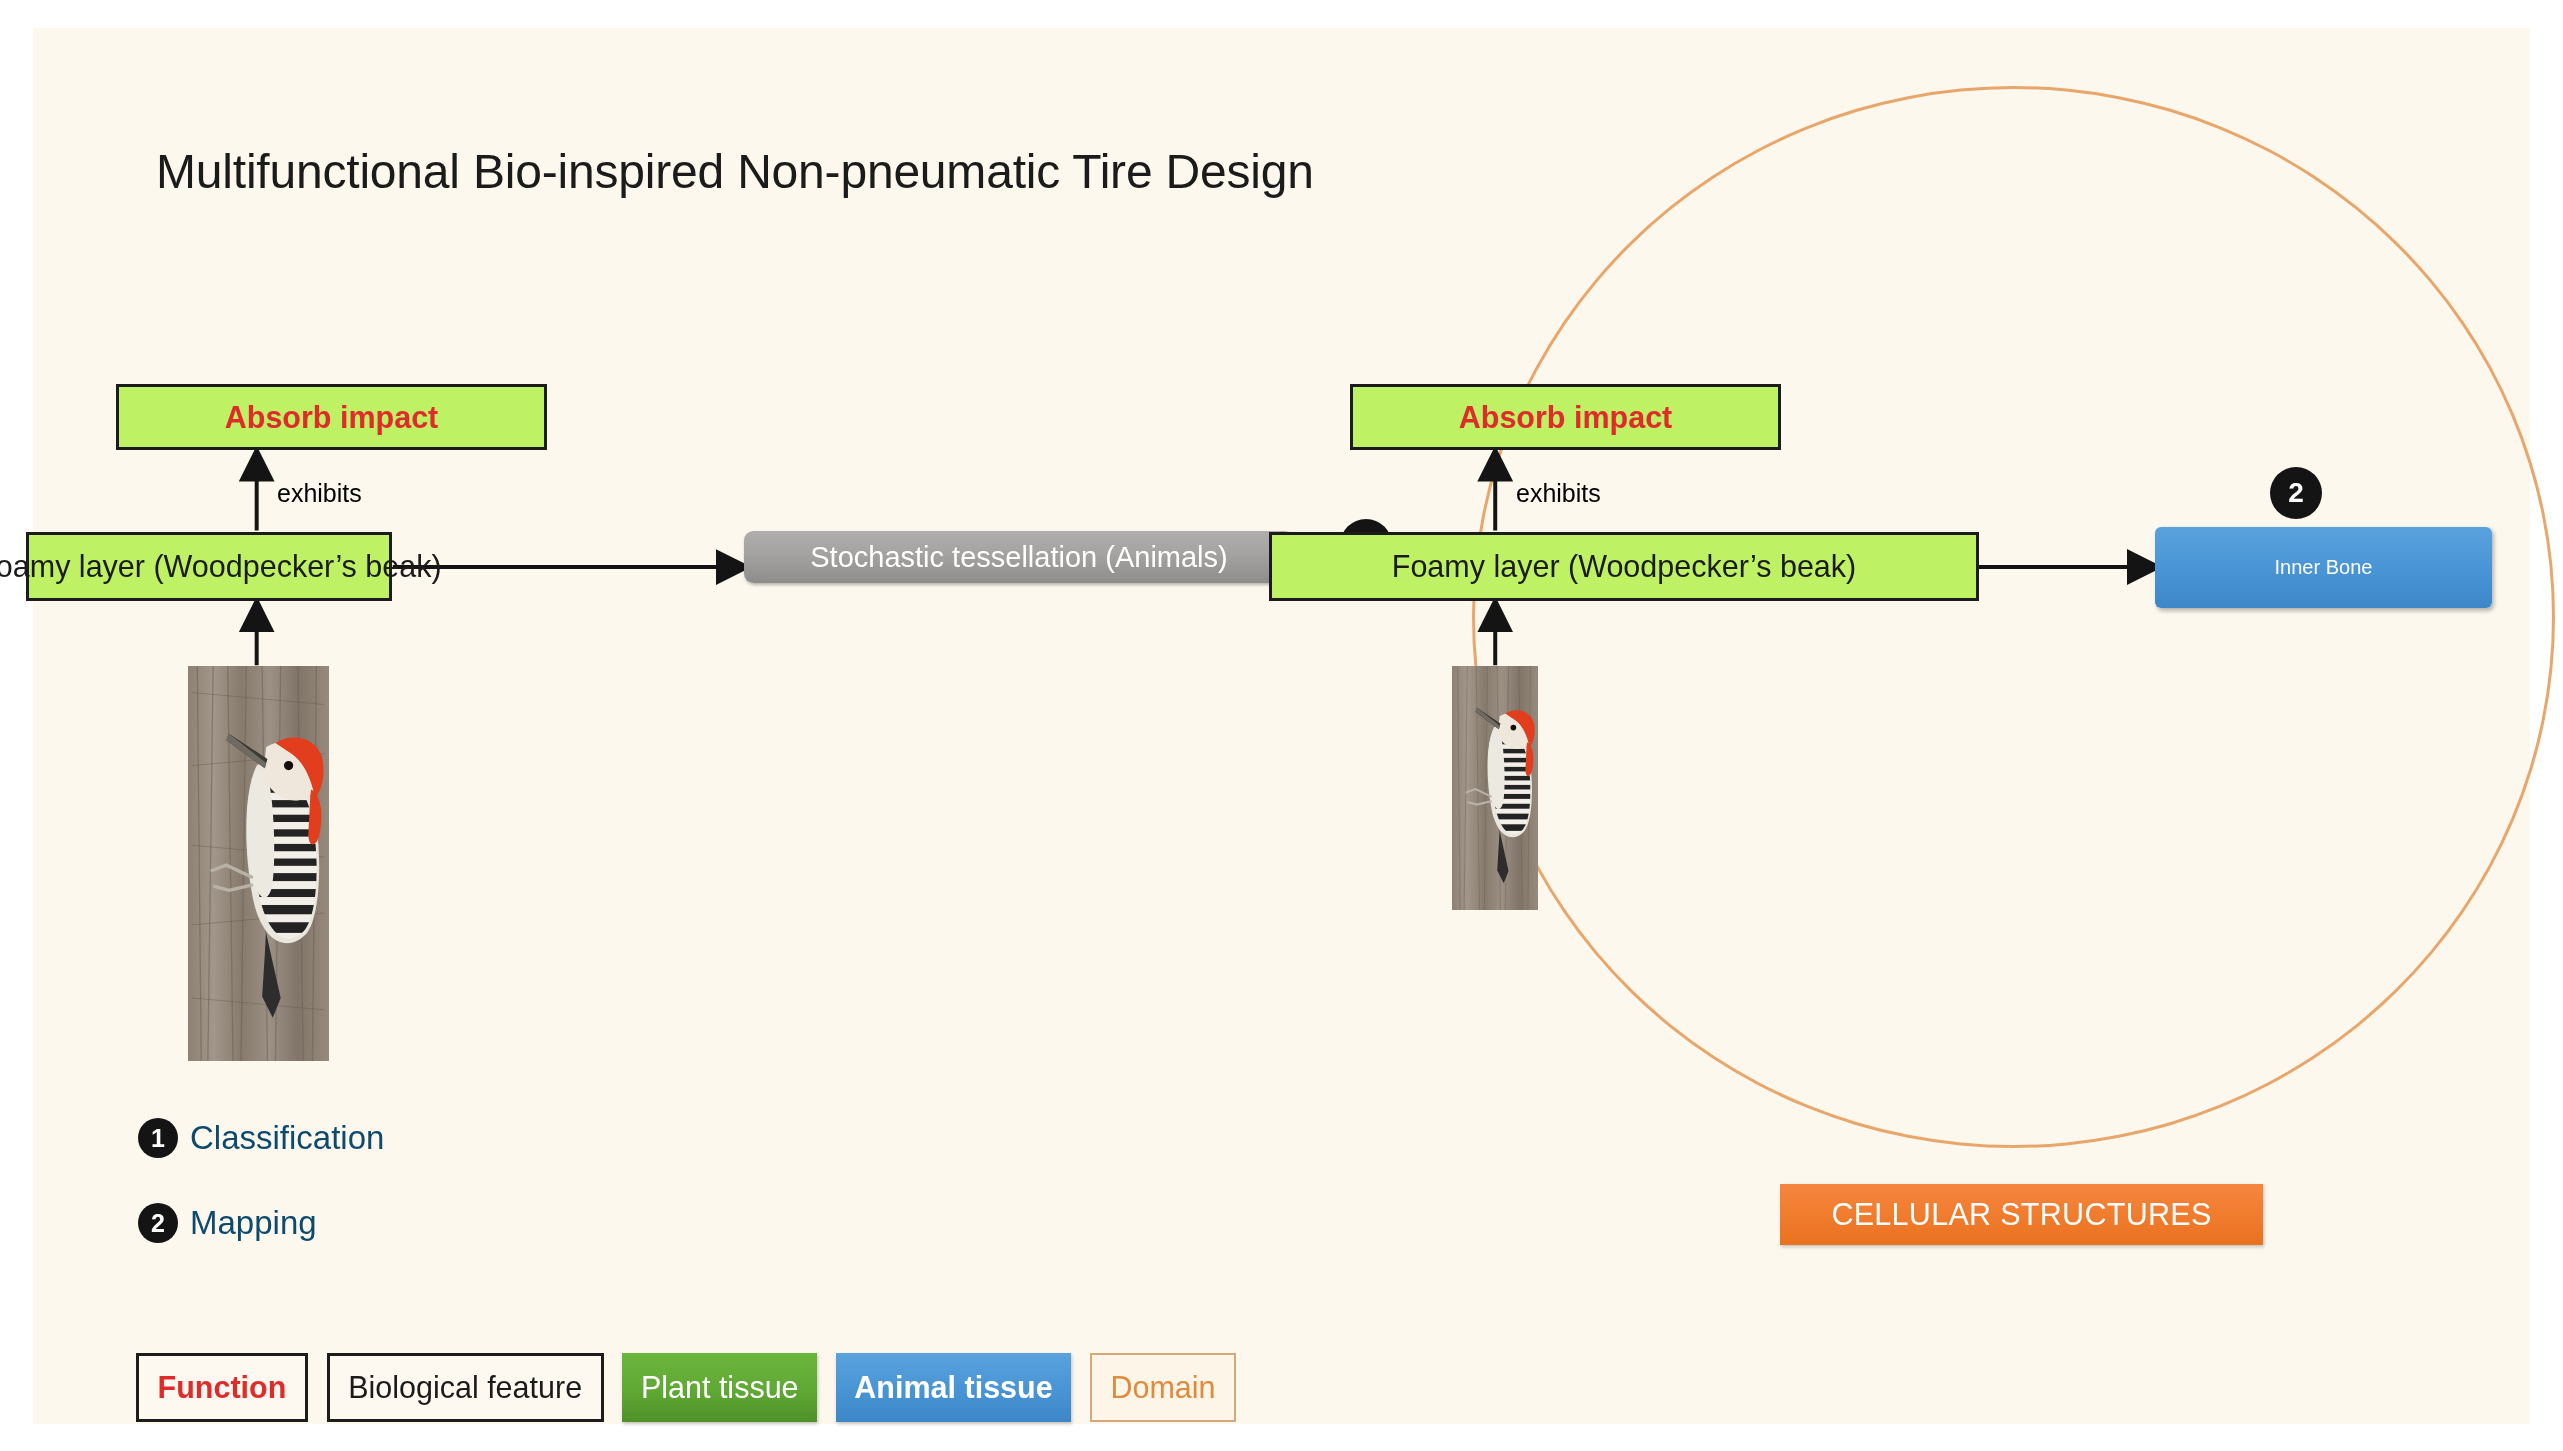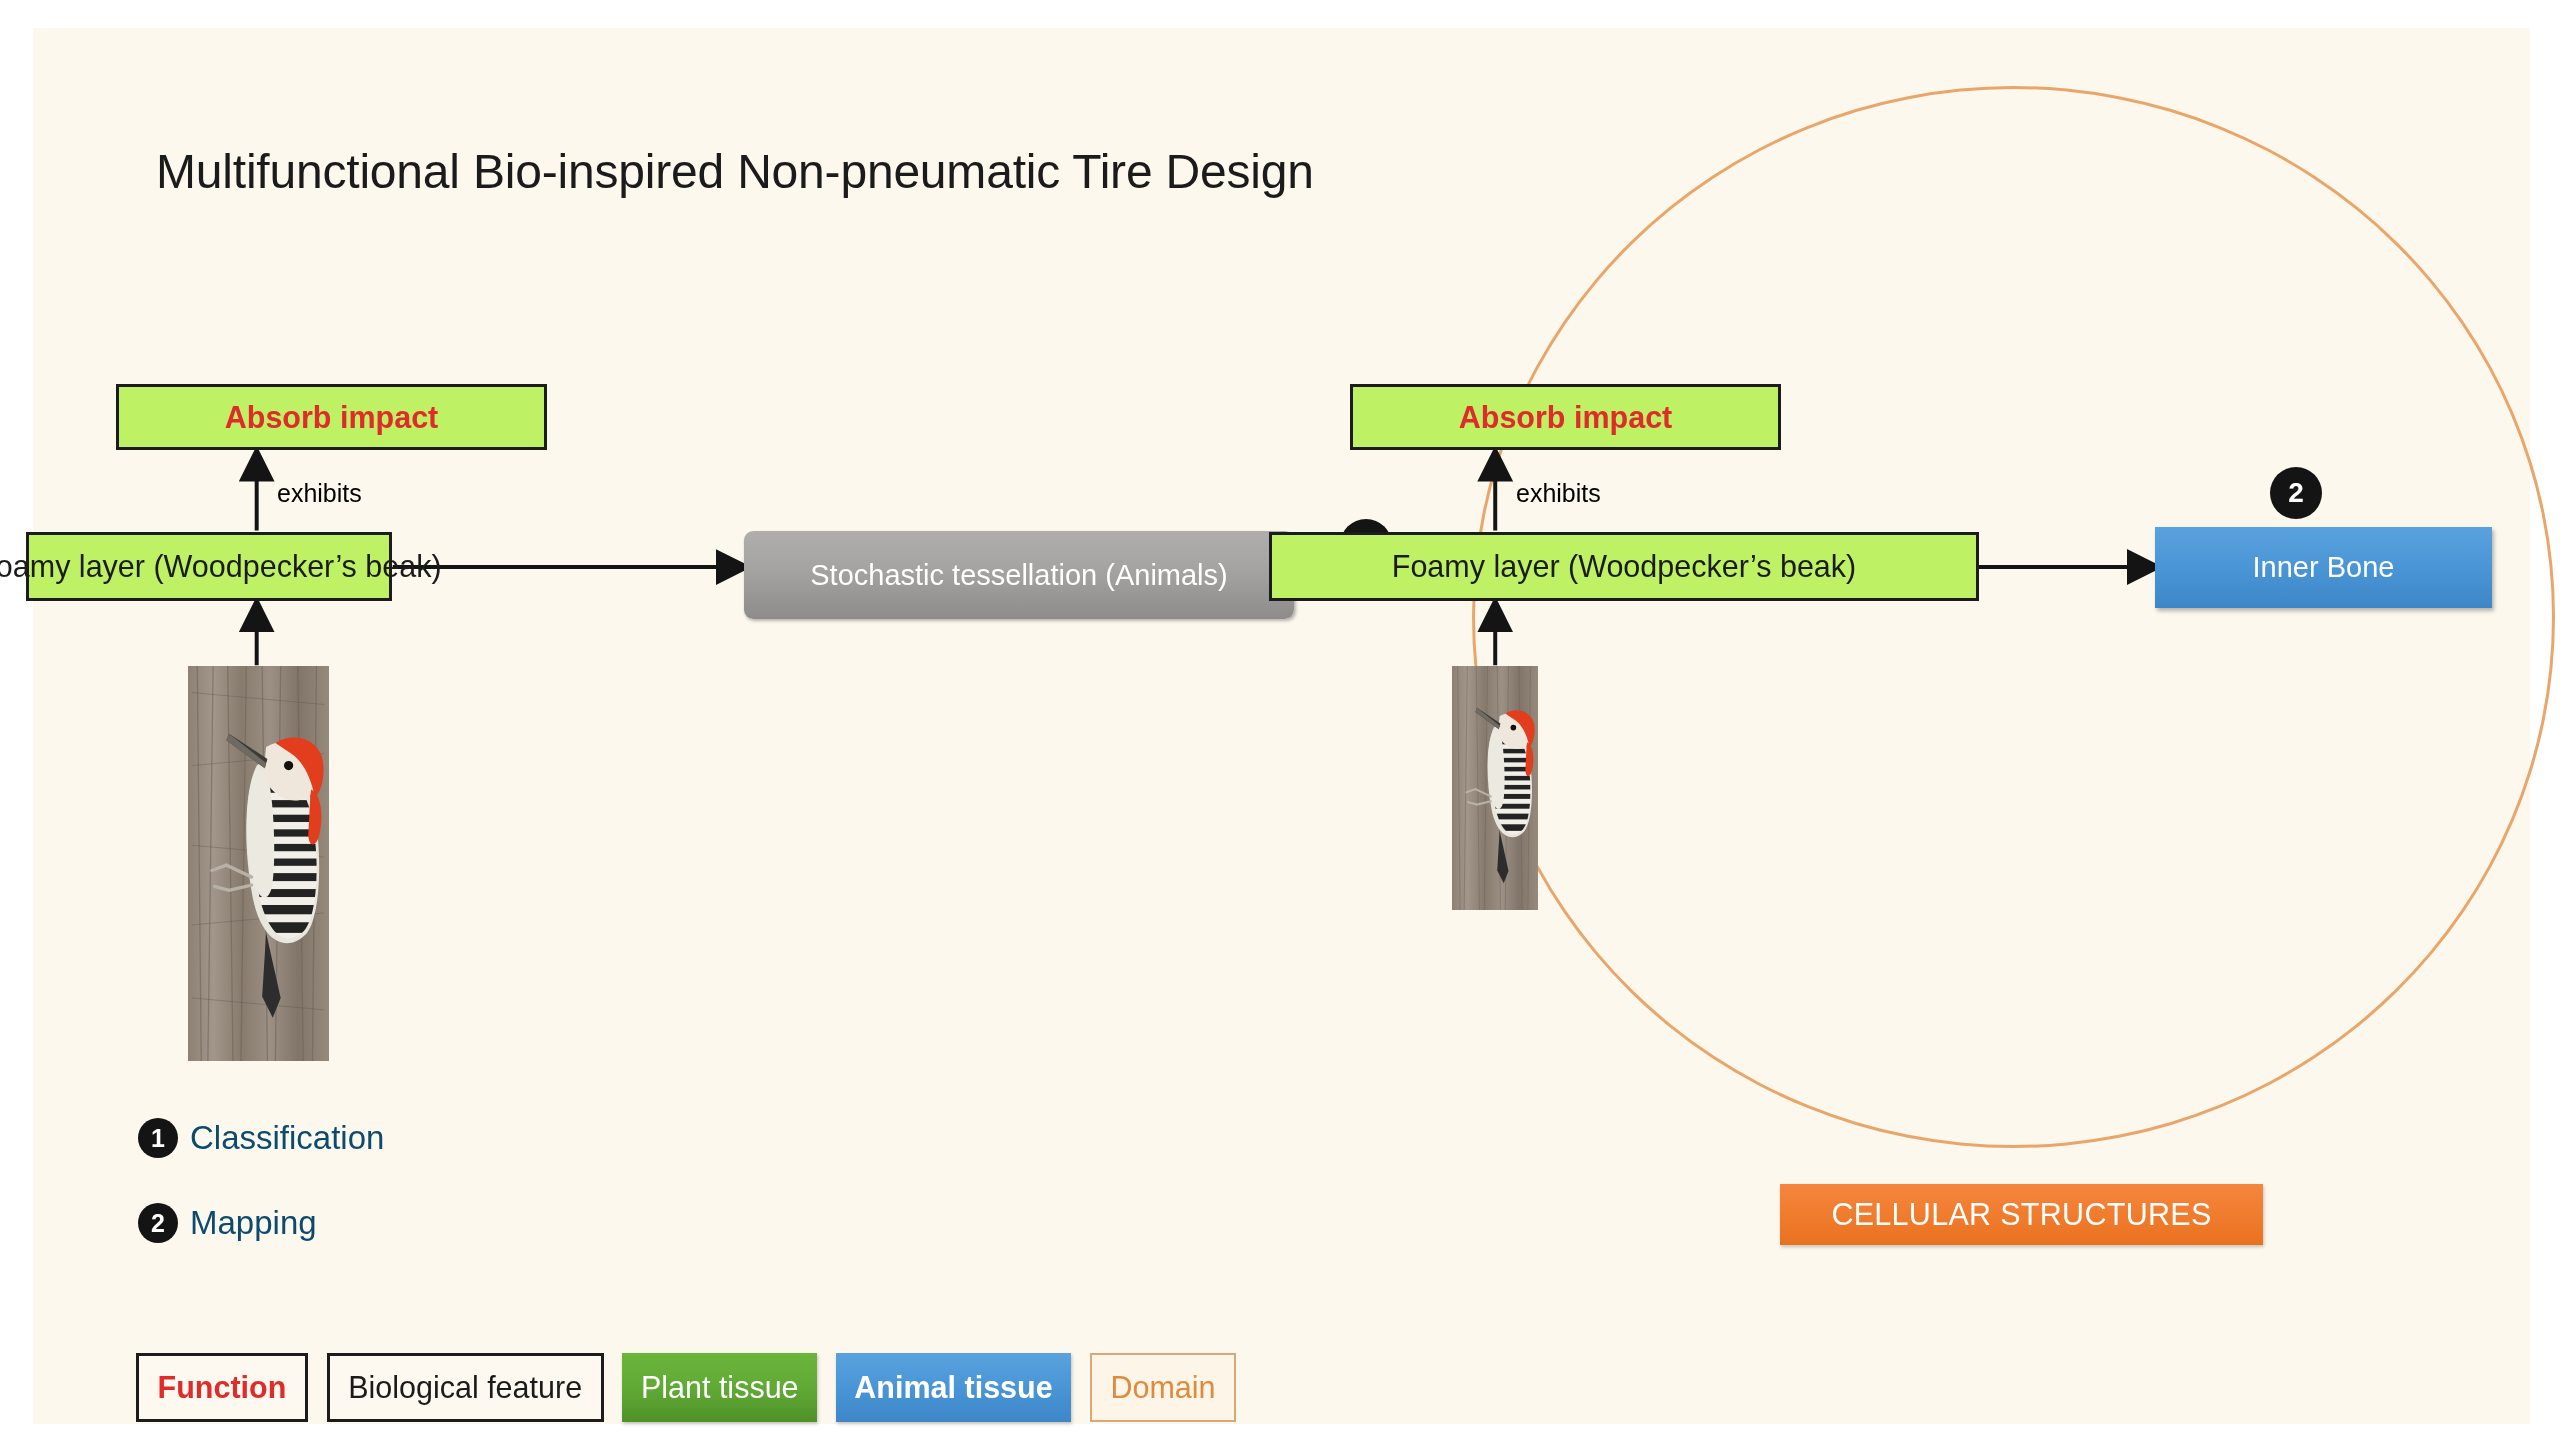--- a/index.html
+++ b/index.html
@@ -67,22 +67,23 @@
   
   .blue-node {
     position: absolute;
     box-sizing: border-box;
     background: linear-gradient(180deg, #59a2dd 0%, #4a95d6 50%, #3d87c9 100%);
     box-shadow: 2px 2.7px 4px rgba(0,0,0,0.28);
     display: flex;
     align-items: center;
     justify-content: center;
     color: #ffffff;
-    font-size: 29px;
-    white-space: nowrap;
+    font-size: 20px;
+    white-space: nowrap;
+    border-radius: 6px;
   }
 
   
   .badge {
     position: absolute;
     border-radius: 50%;
     background: #141414;
     color: #ffffff;
     display: flex;
     align-items: center;
@@ -281,21 +282,21 @@
       <path d="M120 140 L62 102 L58 112 L116 154 Z" fill="#3c3a36"></path>
       <path d="M62 102 L58 112 L116 154 L118 146 Z" fill="#6f6b63"></path>
 
       <g stroke="#b8b2a6" stroke-width="5" fill="none" stroke-linecap="round">
         <path d="M96 318 L58 300 L36 308"></path>
         <path d="M96 330 L62 338 L40 332"></path>
       </g>
     </svg>
   </div>
 
-  <div class="grey-node" style="left:711px; top:503px; width:550px; height:88px;">Stochastic tessellation (Animals)</div>
+  <div class="grey-node" style="left:711px; top:503px; width:550px; height:52px;">Stochastic tessellation (Animals)</div>
 
   <div class="badge" style="left:1307px; top:491px; width:52px; height:52px;">1</div>
 
   <div class="node-box func" style="left:1317px; top:356px; width:431px; height:66px;">Absorb impact</div>
 
   <div class="edge-label" style="left:1483px; top:451px;">exhibits</div>
 
   <div class="node-box" style="left:1236px; top:504px; width:710px; height:69px;">Foamy layer (Woodpecker’s beak)</div>
 
   <div class="photo" style="left:1419px; top:638px; width:86px; height:244px;">

